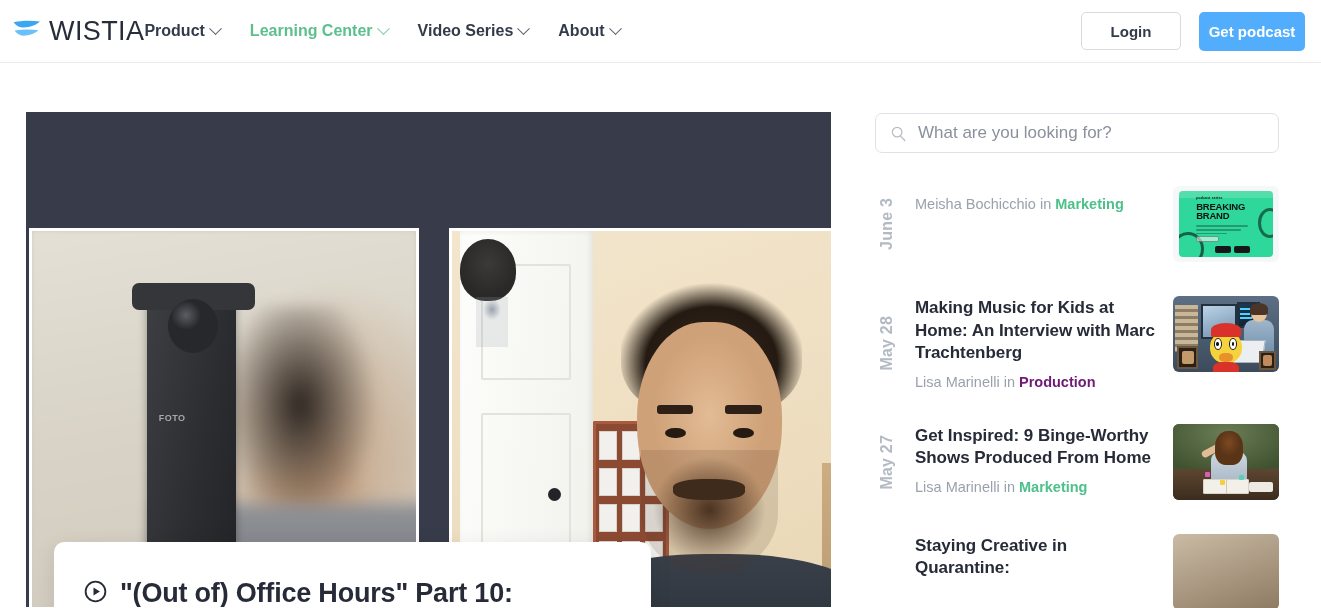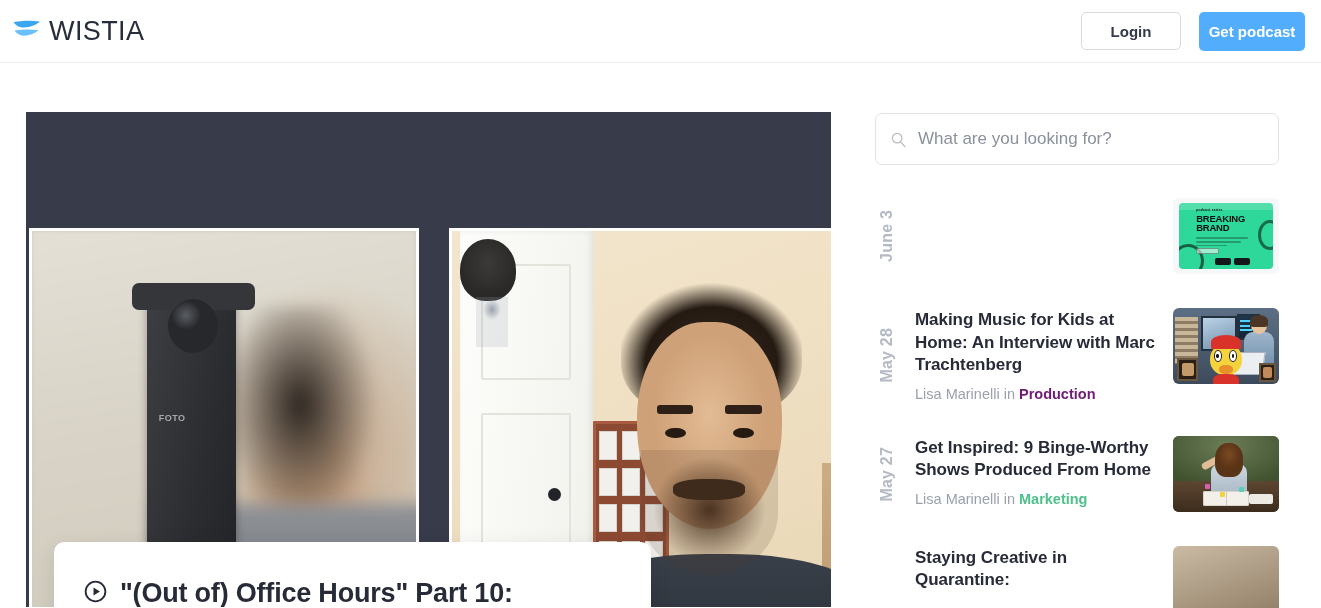--- a/index.html
+++ b/index.html
@@ -254,21 +254,21 @@
     color: #272b38;
     letter-spacing: -.2px;
   }
   .play-icon { flex: 0 0 auto; margin-top: 4px; }
 
   
   .sidebar { width: 404px; flex: 0 0 auto; padding-top: 1px; }
 
   .search-box {
     position: relative;
-    height: 52px;
+    height: 40px;
     border: 1px solid #dfe2e6;
     border-radius: 7px;
     display: flex;
     align-items: center;
     padding: 0 14px;
     background: #fff;
     margin-bottom: 33px;
     cursor: text;
   }
   .search-icon { flex: 0 0 auto; margin-right: 11px; opacity: .6; }
@@ -493,20 +493,38 @@
 <header class="site-header">
 
   <div class="logo">
     <svg class="logo-mark" viewBox="0 0 30 26">
       <path d="M1.5 4.2 C10 2.4 19 2.2 28 3.6 C24 7.2 18 9.4 11.5 9.6 C7.6 9.7 4 7.6 1.5 4.2 Z" fill="#3aa7f0"></path>
       <path d="M2.5 12.6 C10.5 11.2 18.6 11.1 26.5 12.2 C22.8 15.6 17.3 17.6 11.6 17.7 C8.2 17.8 5 16 2.5 12.6 Z" fill="#69c0fa"></path>
     </svg>
     <span class="logo-word">WISTIA</span>
   </div>
 
+  <nav class="main-nav">
+    <div class="nav-item">
+      <span>Product</span>
+      <i class="chev"></i>
+    </div>
+    <div class="nav-item is-active">
+      <span>Learning Center</span>
+      <i class="chev"></i>
+    </div>
+    <div class="nav-item">
+      <span>Video Series</span>
+      <i class="chev"></i>
+    </div>
+    <div class="nav-item">
+      <span>About</span>
+      <i class="chev"></i>
+    </div>
+  </nav>
 
   <div class="header-actions">
     <button class="btn btn-login">Login</button>
     <button class="btn btn-get-started">Get podcast</button>
   </div>
 </header>
 
 <div class="page">
 
   <section class="hero">
@@ -582,20 +600,25 @@
       <input class="search-input" type="text" placeholder="What are you looking for?" style="">
     </div>
 
     <div class="article-list">
 
       <div class="article-item">
         <div class="article-date">
           <span>June 3</span>
         </div>
         <div class="article-text">
+          <div class="article-meta">
+            <span>Meisha Bochicchio</span>
+            <span>in</span>
+            <span class="cat cat-marketing">Marketing</span>
+          </div>
         </div>
         <div class="article-thumb th1">
           <div class="inner">
             <div class="topbar"></div>
             <div class="swirl"></div>
             <div class="swirl2"></div>
             <div class="kicker">podcast series</div>
             <div class="ttl">BREAKING<br>BRAND</div>
             <div class="lines">
                 <i></i>

